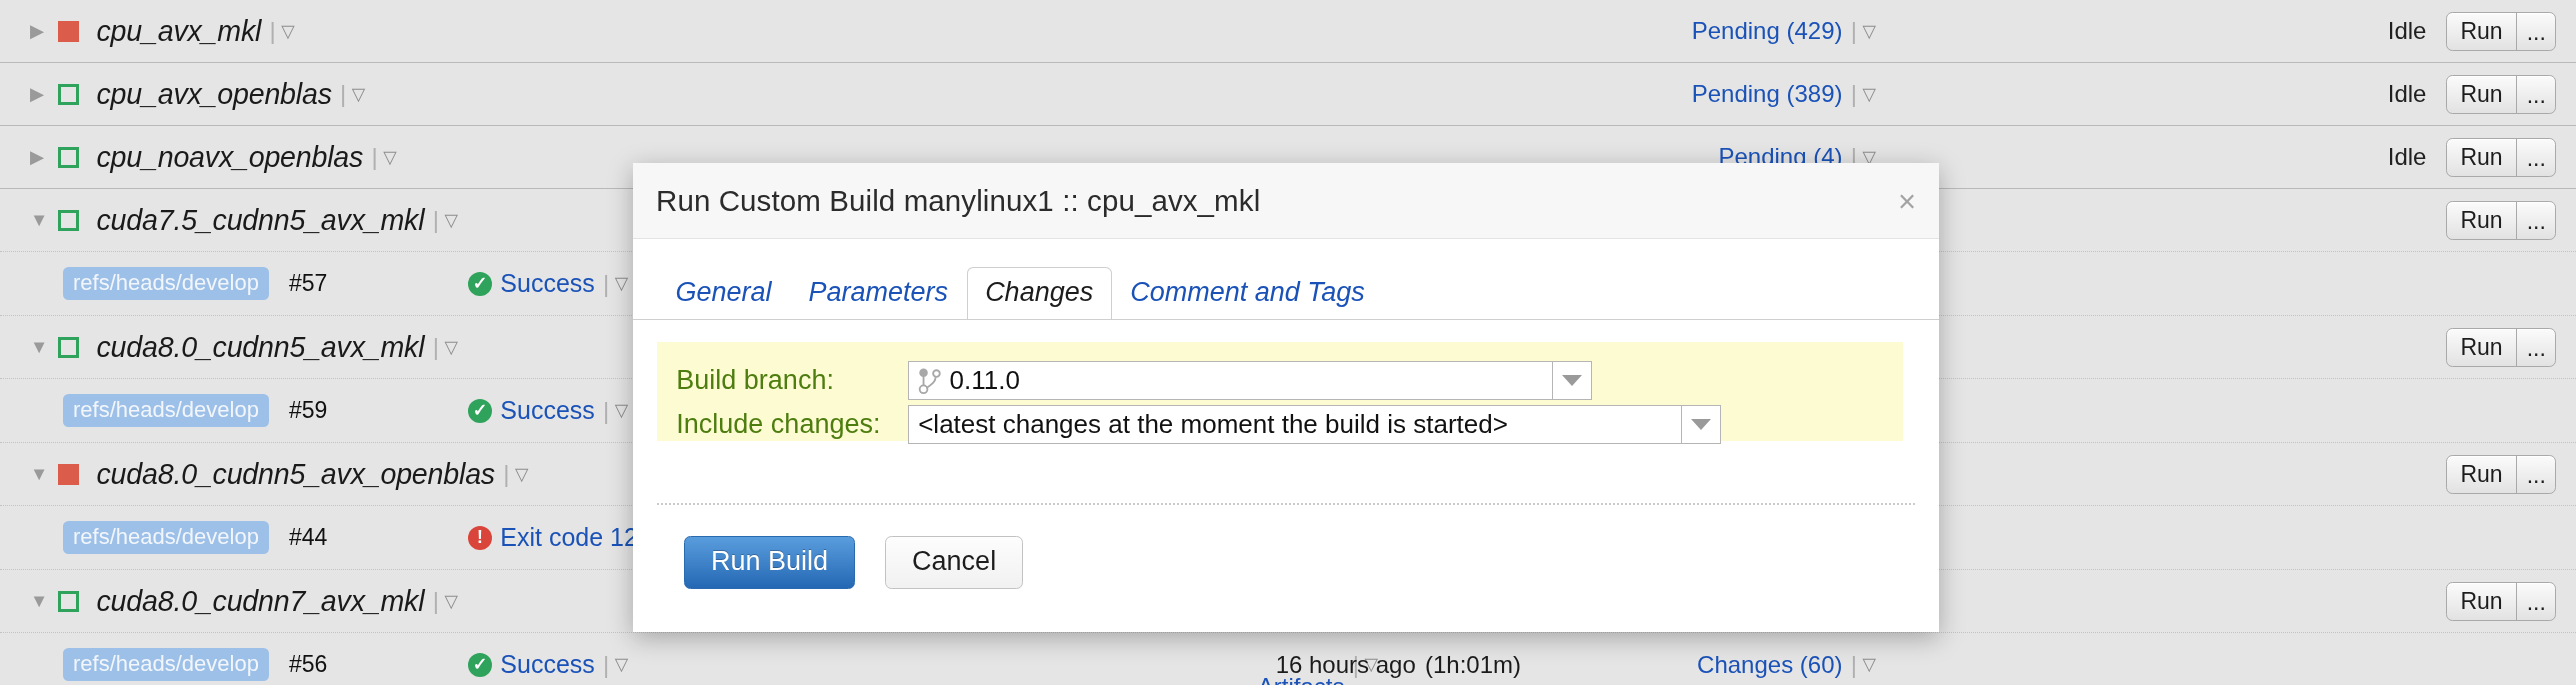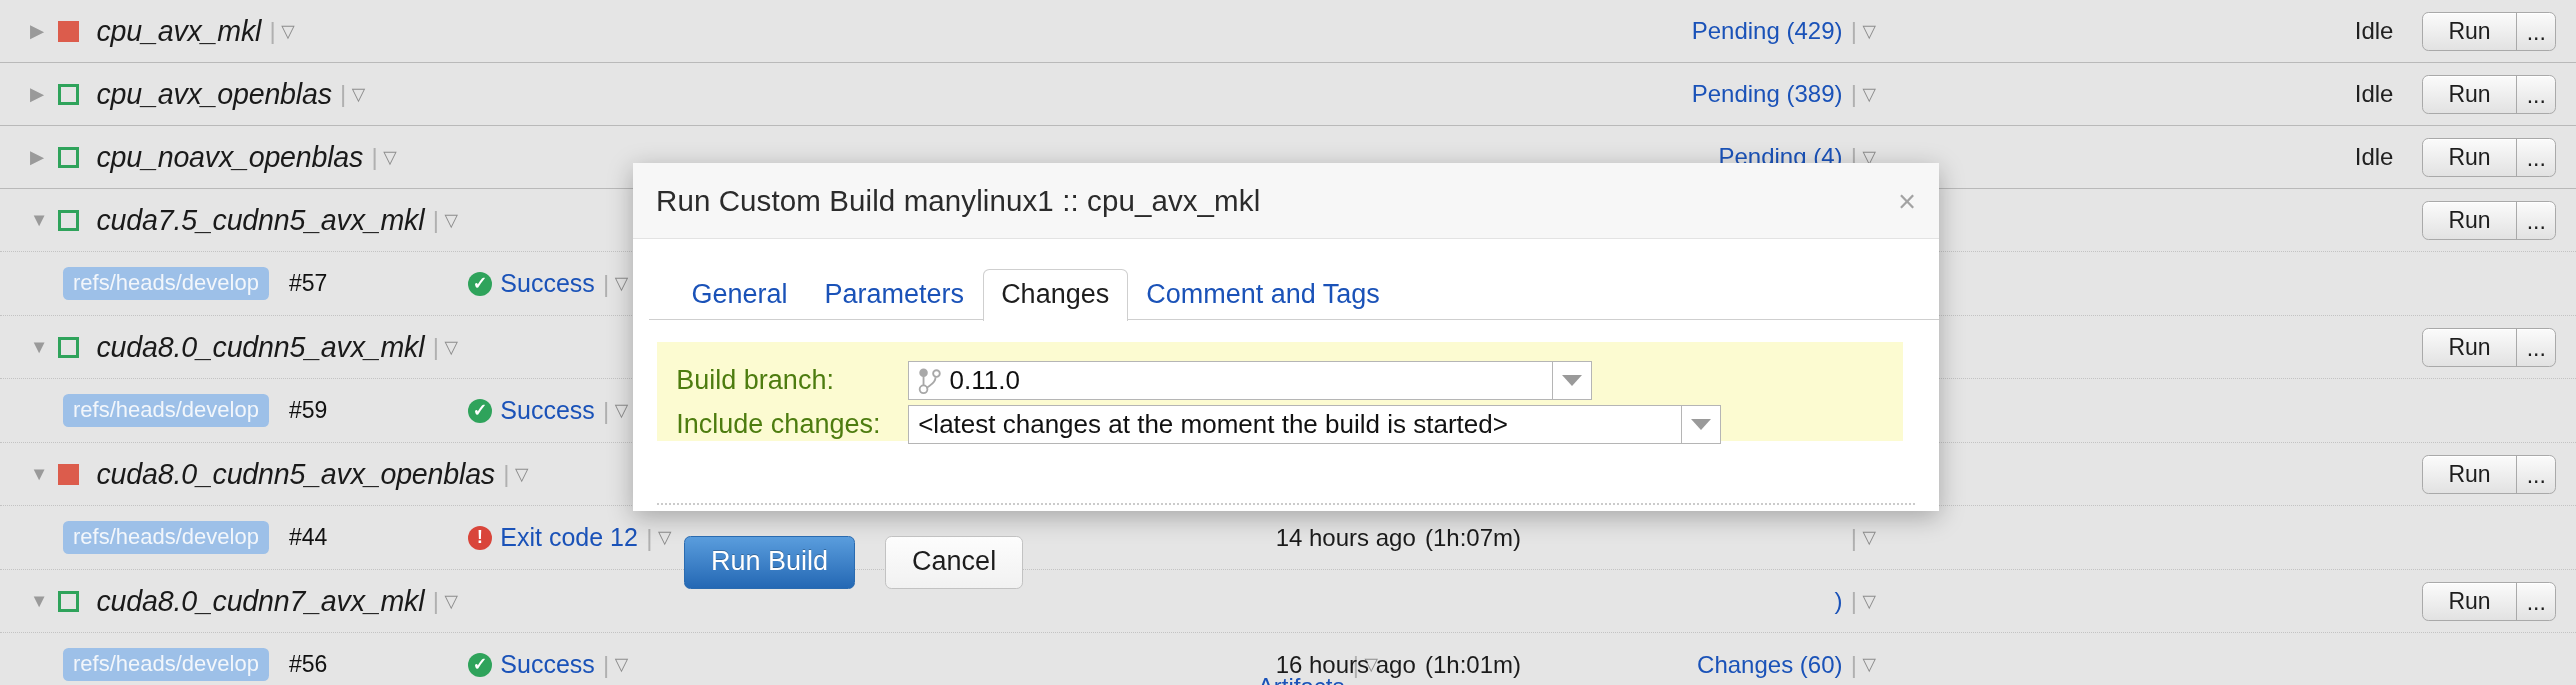--- a/index.html
+++ b/index.html
@@ -59,31 +59,31 @@
   }
 
   .pipe { color: #b0b0b0; font-size: 24px; margin: 0 5.5px 0 8.3px; }
   .cdown { color: #8d8d8d; font-size: 17.5px; }
 
   .spacer { flex: 1 1 auto; }
 
   .pending {
     color: #1a52b8; font-size: 24px; white-space: nowrap;
   }
-  .idle { color: #202020; font-size: 24px; margin-right: 29px; white-space: nowrap; }
+  .idle { color: #202020; font-size: 24px; margin-right: 20px; white-space: nowrap; }
 
   .runbtn {
     display: inline-flex; align-items: stretch;
     height: 37px; border: 1.8px solid #a9a9a9; border-radius: 6.4px;
     background: linear-gradient(#fbfbfb, #e2e2e2);
     overflow: hidden; margin-right: 20px;
     box-shadow: 0 0.9px 0 rgba(255,255,255,.9) inset;
   }
   .runbtn .lbl {
-    padding: 0 25px; display: flex; align-items: center;
+    padding: 0 13px; display: flex; align-items: center;
     font-size: 23px; color: #1d1d1d; text-align: right;
   }
   .runbtn .sep { width: 1.8px; background: #a9a9a9; }
   .runbtn .dots {
     padding: 0 9.2px; display: flex; align-items: flex-end;
     font-size: 23px; color: #1d1d1d; padding-bottom: 3.7px;
   }
 
   
   .branchtag {
@@ -112,21 +112,21 @@
   .col-status  { position: absolute; left: 468px; display: flex; align-items: center; }
   .col-pending { position: absolute; right: 700px; display: flex; align-items: center; }
   .col-right   { position: absolute; right: 0; display: flex; align-items: center; }
   .col-ago     { position: absolute; right: 1055px; display:flex; align-items:center;}
   .col-artifacts{ position: absolute; right: 1198px; display:flex; align-items:center;}
 
   
   .overlay-dialog {
     position: absolute;
     left: 633px; top: 163px;
-    width: 1306px; height: 348px;
+    width: 1306px; height: 469px;
     background: #ffffff;
     box-shadow: 0 5.5px 24px rgba(0,0,0,.28);
     z-index: 30;
     display: flex; flex-direction: column;
   }
   .dlg-head {
     position: relative;
     height: 76px; box-sizing: border-box;
     background: #f7f7f7;
     border-bottom: 1.8px solid #e3e3e3;
@@ -138,26 +138,27 @@
   }
   .dlg-close {
     position: absolute; right: 23px; top: 50%; transform: translateY(-50%);
     font-size: 31px; color: #a3a3a3; line-height: 1; cursor: pointer;
     font-family: "Liberation Sans", sans-serif;
   }
 
   .dlg-body { position: relative; flex: 1 1 auto; }
 
   .tabs {
-    position: absolute; left: 16px; right: 0; top: 26px;
+    position: absolute; left: 0; right: 0; top: 26px;
     height: 55px;
     border-bottom: 1.8px solid #cfcfcf;
-    display: flex; align-items: flex-end;
+    display: flex; align-items: flex-start;
     padding-left: 24px;
     box-sizing: border-box;
+    font-style: italic;
   }
   .tab {
     font-size: 27px; color: #1a52b8; padding: 9.2px 17.5px 11px;
     white-space: nowrap; cursor: pointer; position: relative; top: 1.8px;
     border: 1.8px solid transparent; border-bottom: none;
   }
   .tab.active {
     color: #1d1d1d;
     background: #fff;
     border-color: #cfcfcf;

